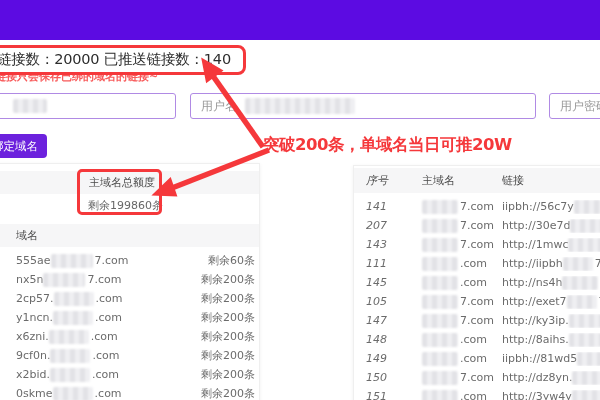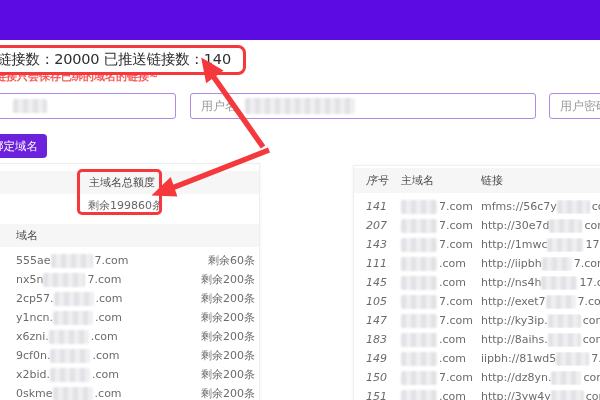--- a/index.html
+++ b/index.html
@@ -59,21 +59,21 @@
   .band-summary{height:23px;margin-top:7px;padding-left:128px;}
   .summary-val{height:22px;display:flex;align-items:center;padding-left:127px;font-size:11px;color:#666;}
   .band-domains{height:23px;margin-top:8px;padding-left:55px;padding-right:4px;}
   .band-domains .sp{flex:1;}
   .trow{display:flex;align-items:center;height:19px;font-size:11px;color:#6b6b6b;white-space:nowrap;}
   .card-left .trow{padding-left:55px;padding-right:4px;}
   .card-left .trow .sp{flex:1;}
   .card-left .rows{margin-top:4px;}
   .band-links{height:25px;margin-top:2px;}
   .band-links .c1,.card-right .trow .c1{width:35px;padding-left:12px;font-style:italic;}
-  .band-links .c2,.card-right .trow .c2{width:80px;}
+  .band-links .c2,.card-right .trow .c2{width:80px;margin-left:21px;}
   .band-links .c3,.card-right .trow .c3{flex:1;overflow:hidden;}
   .card-right .rows{margin-top:4px;}
   .m-cell{margin-right:2px;}
 </style>
 </head>
 <body>
 
 <div id="screen">
 
   <div class="topbar"></div>
@@ -93,20 +93,21 @@
     <span class="mosaic" style="width:110px;height:16px;"></span>
   </div>
 
   <div class="input" style="left:549px;width:130px;">
     <span class="lbl">用户密码</span>
 
   </div>
 
   <button class="btn-bind">绑定域名</button>
 
+  <div class="annotation">突破200条，单域名当日可推20W</div>
 
   <div class="card card-left">
     <div class="band band-summary">
       <span>主域名总额度</span>
     </div>
     <div class="summary-val">
       <span>剩余199860条</span>
     </div>
     <div class="band band-domains">
       <span>域名</span>
@@ -177,21 +178,21 @@
   <div class="card card-right">
     <div class="band band-links">
       <span class="c1">序号</span>
       <span class="c2">主域名</span>
       <span class="c3">链接</span>
     </div>
     <div class="rows">
       <div class="trow">
           <span class="c1">141</span>
           <span class="c2"><span class="mosaic m-cell" style="width:36px;"></span><span>7.com</span></span>
-          <span class="c3"><span>mfms://56c7y</span><span class="mosaic m-cell" style="width:33px;"></span><span>com/jyz5</span></span>
+          <span class="c3"><span>iipbh://56c7y</span><span class="mosaic m-cell" style="width:33px;"></span><span>com/jyz5</span></span>
         </div>
       <div class="trow">
           <span class="c1">207</span>
           <span class="c2"><span class="mosaic m-cell" style="width:36px;"></span><span>7.com</span></span>
           <span class="c3"><span>http://30e7d</span><span class="mosaic m-cell" style="width:33px;"></span><span>com/x8ki</span></span>
         </div>
       <div class="trow">
           <span class="c1">143</span>
           <span class="c2"><span class="mosaic m-cell" style="width:36px;"></span><span>7.com</span></span>
           <span class="c3"><span>http://1mwc</span><span class="mosaic m-cell" style="width:36px;"></span><span>17.com/y5d</span></span>
@@ -210,21 +211,21 @@
           <span class="c1">105</span>
           <span class="c2"><span class="mosaic m-cell" style="width:36px;"></span><span>7.com</span></span>
           <span class="c3"><span>http://exet7</span><span class="mosaic m-cell" style="width:30px;"></span><span>7.com/yy3y</span></span>
         </div>
       <div class="trow">
           <span class="c1">147</span>
           <span class="c2"><span class="mosaic m-cell" style="width:36px;"></span><span>7.com</span></span>
           <span class="c3"><span>http://ky3ip.</span><span class="mosaic m-cell" style="width:33px;"></span><span>com/5way</span></span>
         </div>
       <div class="trow">
-          <span class="c1">183</span>
+          <span class="c1">148</span>
           <span class="c2"><span class="mosaic m-cell" style="width:36px;"></span><span>.com</span></span>
           <span class="c3"><span>http://8aihs.</span><span class="mosaic m-cell" style="width:33px;"></span><span>com/a2wb</span></span>
         </div>
       <div class="trow">
           <span class="c1">149</span>
           <span class="c2"><span class="mosaic m-cell" style="width:36px;"></span><span>.com</span></span>
           <span class="c3"><span>iipbh://81wd5</span><span class="mosaic m-cell" style="width:33px;"></span><span>7.com/0mo</span></span>
         </div>
       <div class="trow">
           <span class="c1">150</span>

